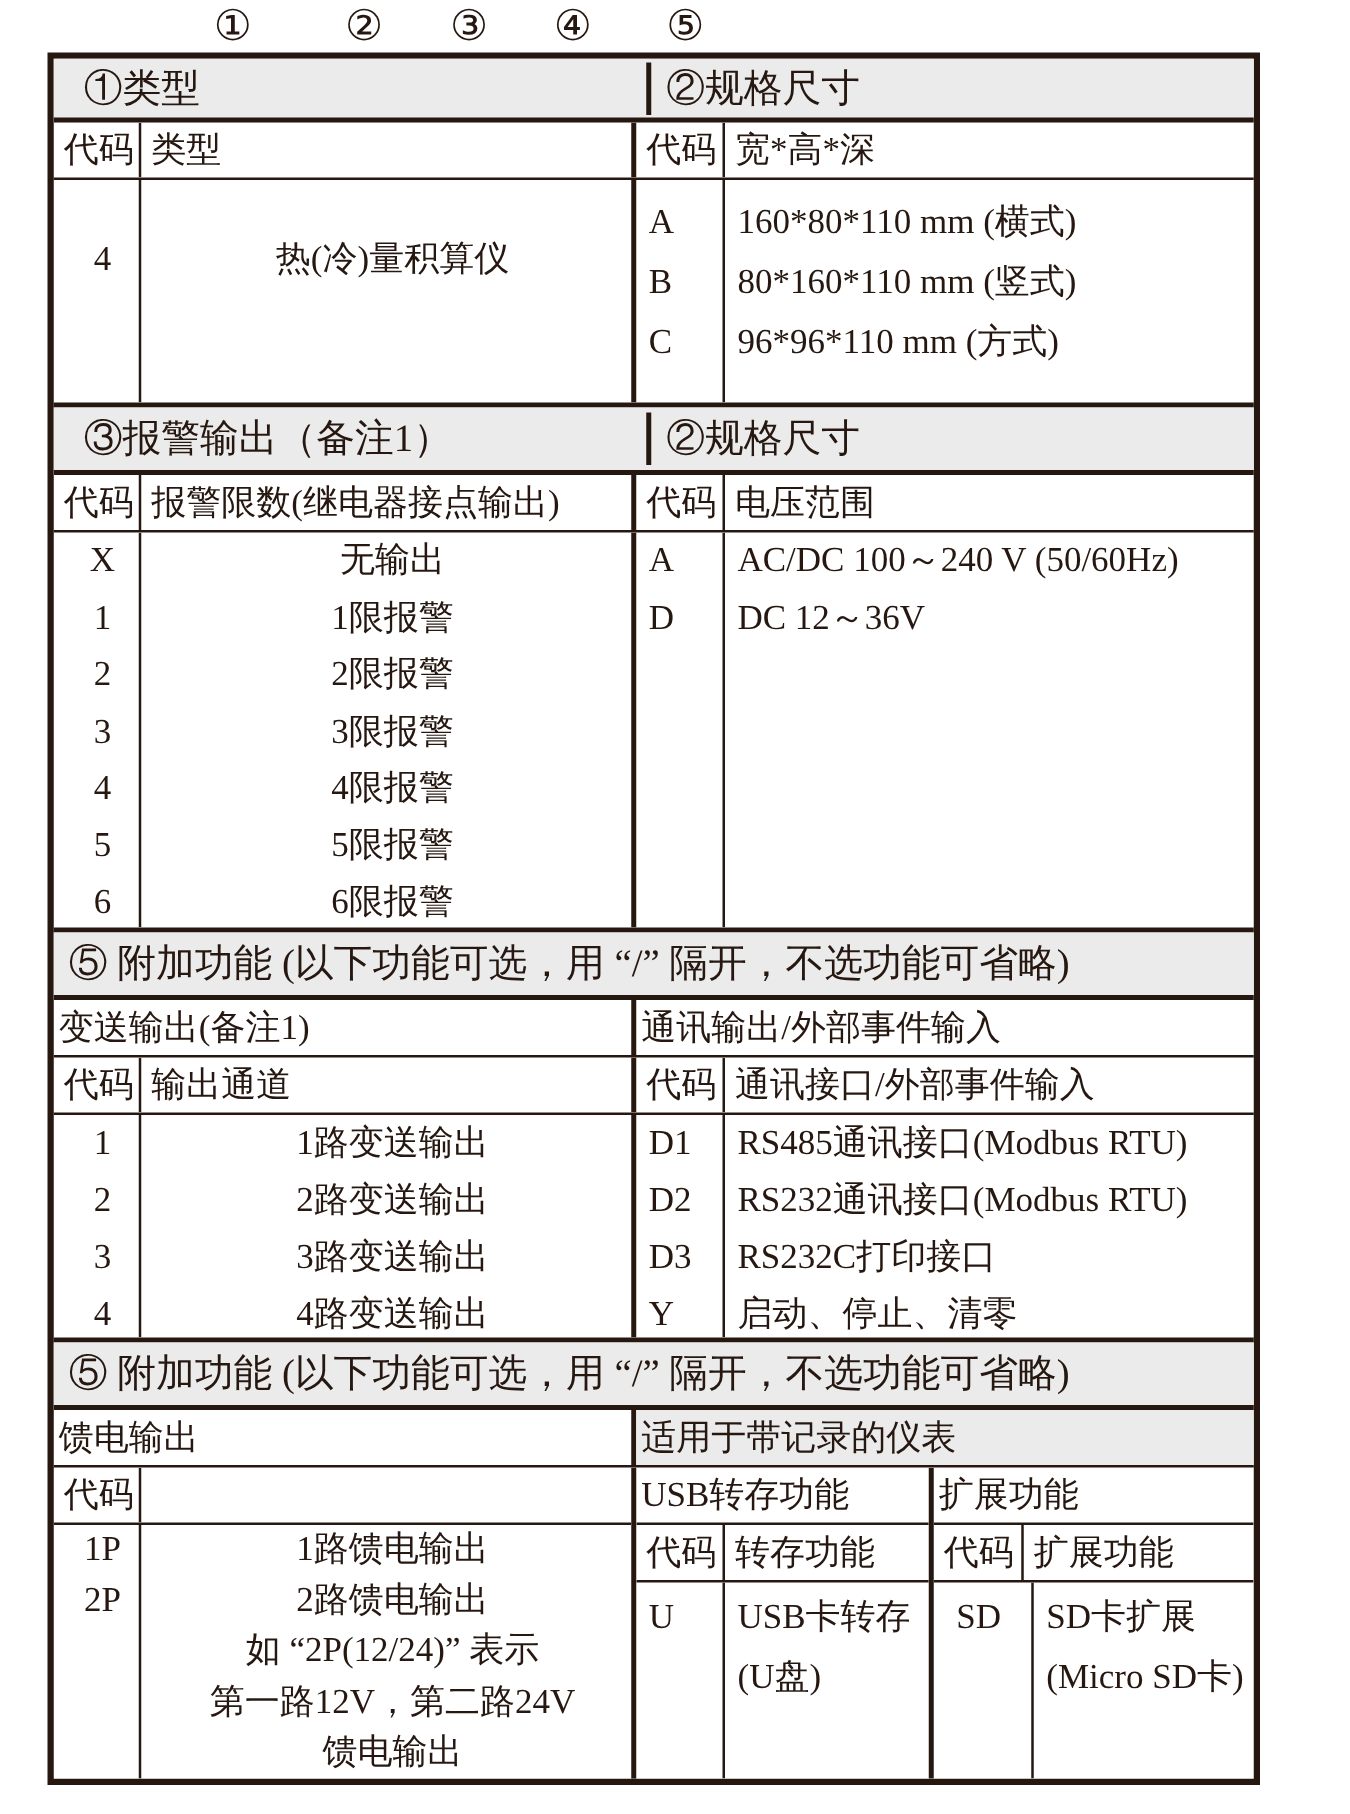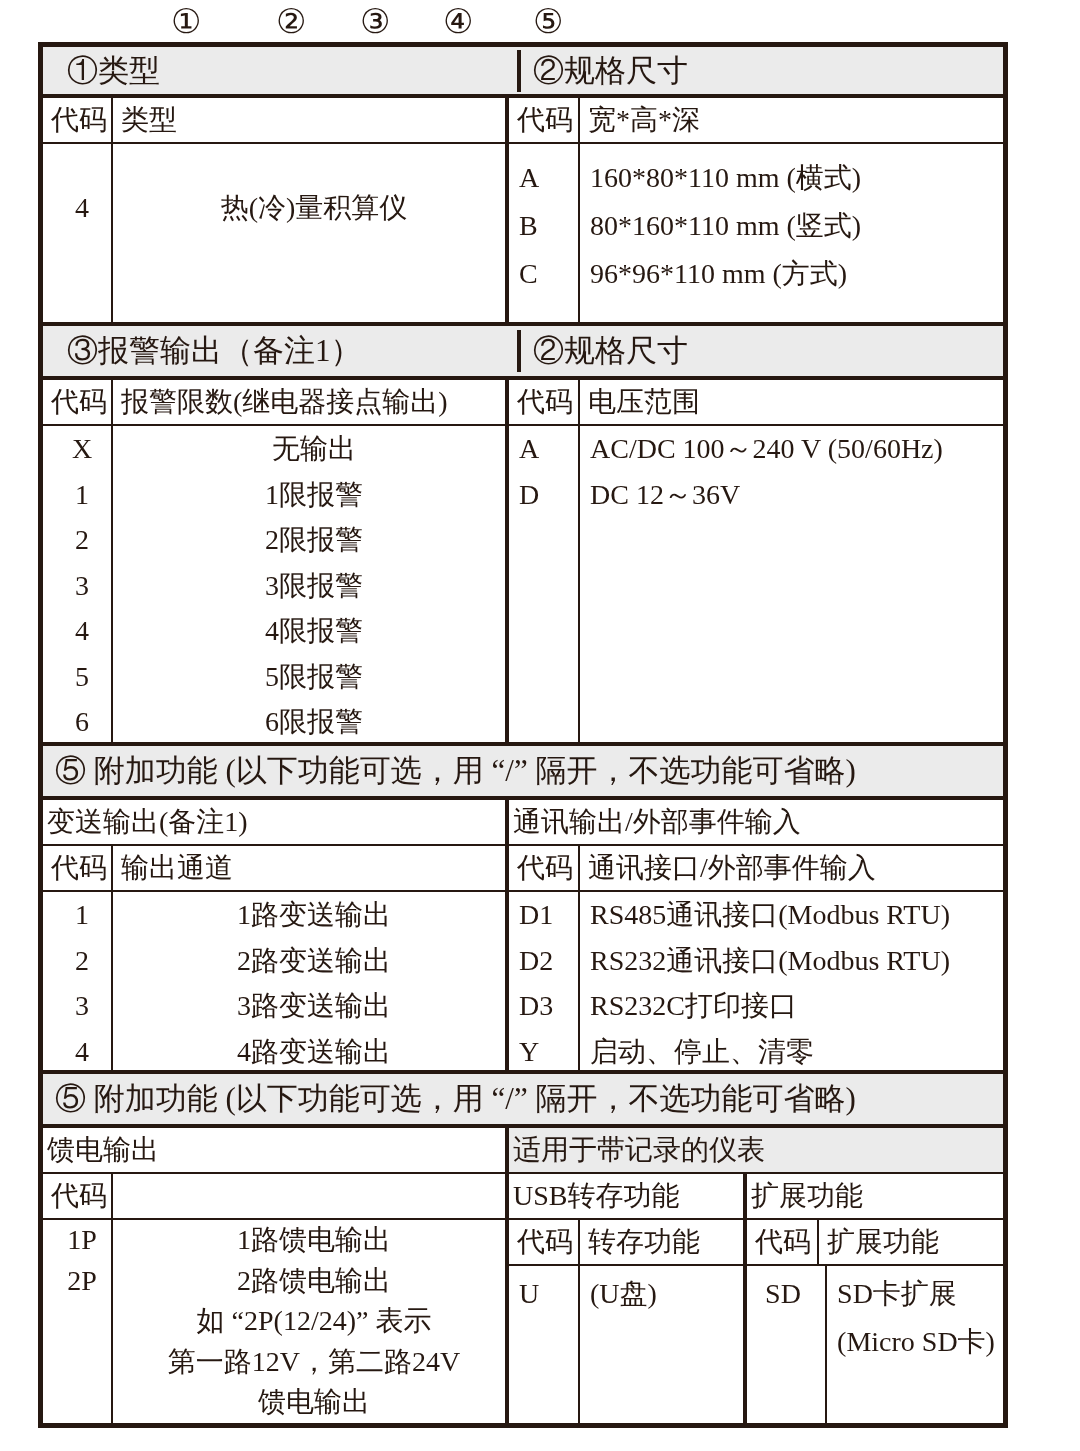--- a/index.html
+++ b/index.html
@@ -241,20 +241,21 @@
         <div class="row h46 bb2 cellv">USB转存功能</div>
         <div class="row h46 bb2">
           <div class="codecol2 cellv">代码</div>
           <div class="desccol cellv">转存功能</div>
         </div>
         <div class="grow">
           <div class="codecol2 lines lh48 pt4">
             <div>U</div>
           </div>
           <div class="desccol lines lh48 pt4">
+            <div>USB卡转存</div>
             <div>(U盘)</div>
           </div>
         </div>
       </div>
       <div class="ext-half col">
         <div class="row h46 bb2 cellv">扩展功能</div>
         <div class="row h46 bb2">
           <div class="codecol2 cellv">代码</div>
           <div class="desccol cellv">扩展功能</div>
         </div>

